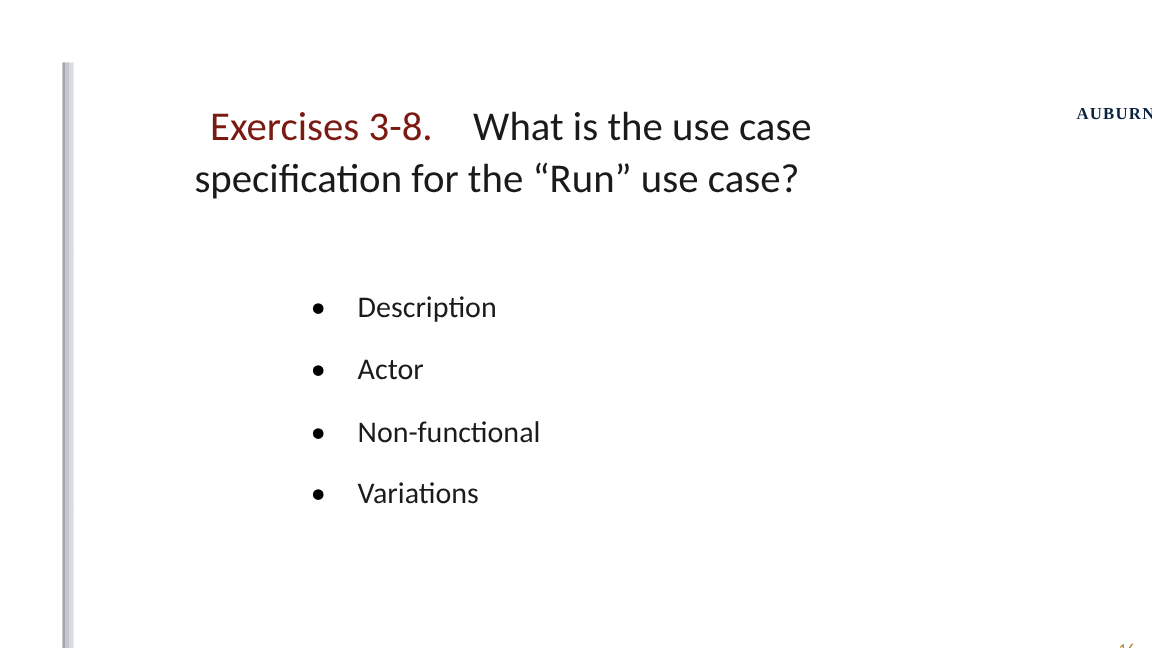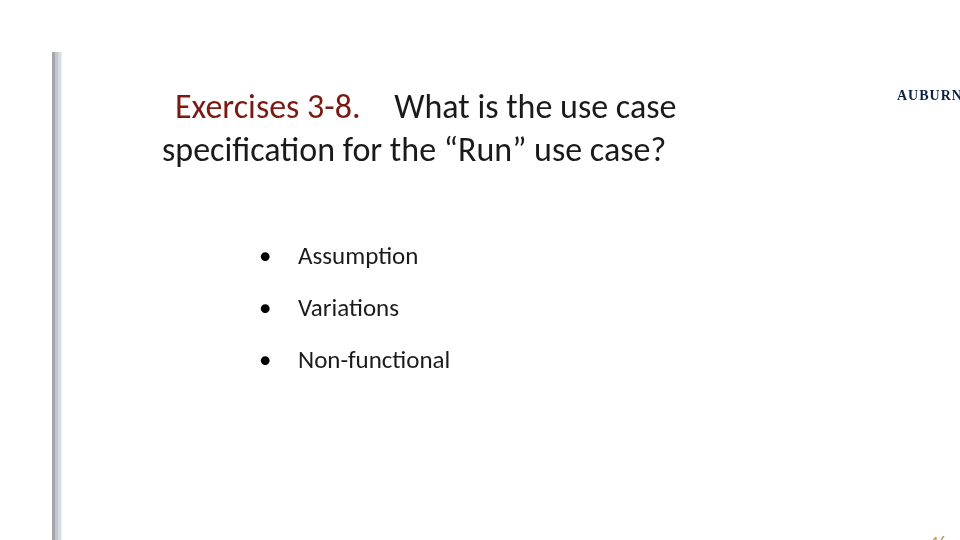--- a/index.html
+++ b/index.html
@@ -108,19 +108,20 @@
   <div class="logo-block">
     <div class="tower"></div>
     <div class="auburn-word">AUBURN</div>
     <div class="auburn-sub">
       <span>SAMUEL GINN</span><br>
       <span>COLLEGE OF ENGINEERING</span>
     </div>
   </div>
 
   <ul class="bullets">
-      <li><span>Assumption</span></li>
+      <li><span>Description</span></li>
+      <li><span>Actor</span></li>
+      <li><span>Non-functional</span></li>
       <li><span>Variations</span></li>
-      <li><span>Non-functional</span></li>
     </ul>
 
   <div class="page-number">16</div>
 </div>
 
 </body></html>

